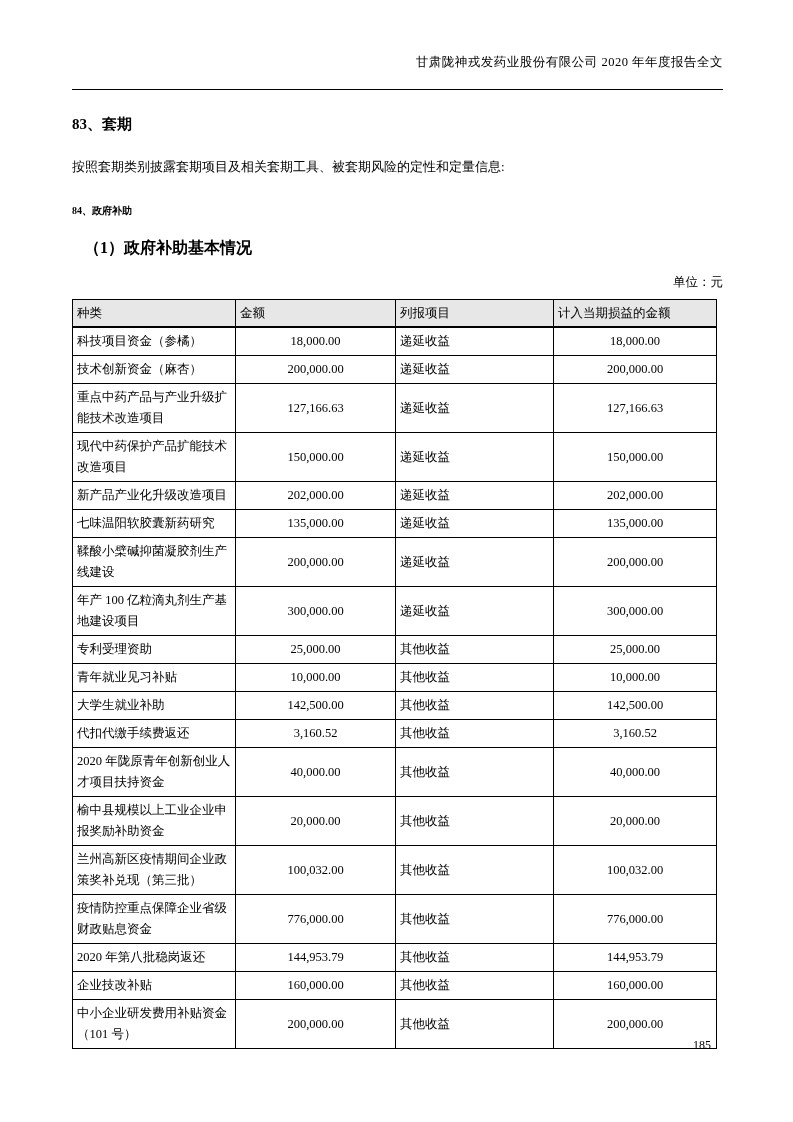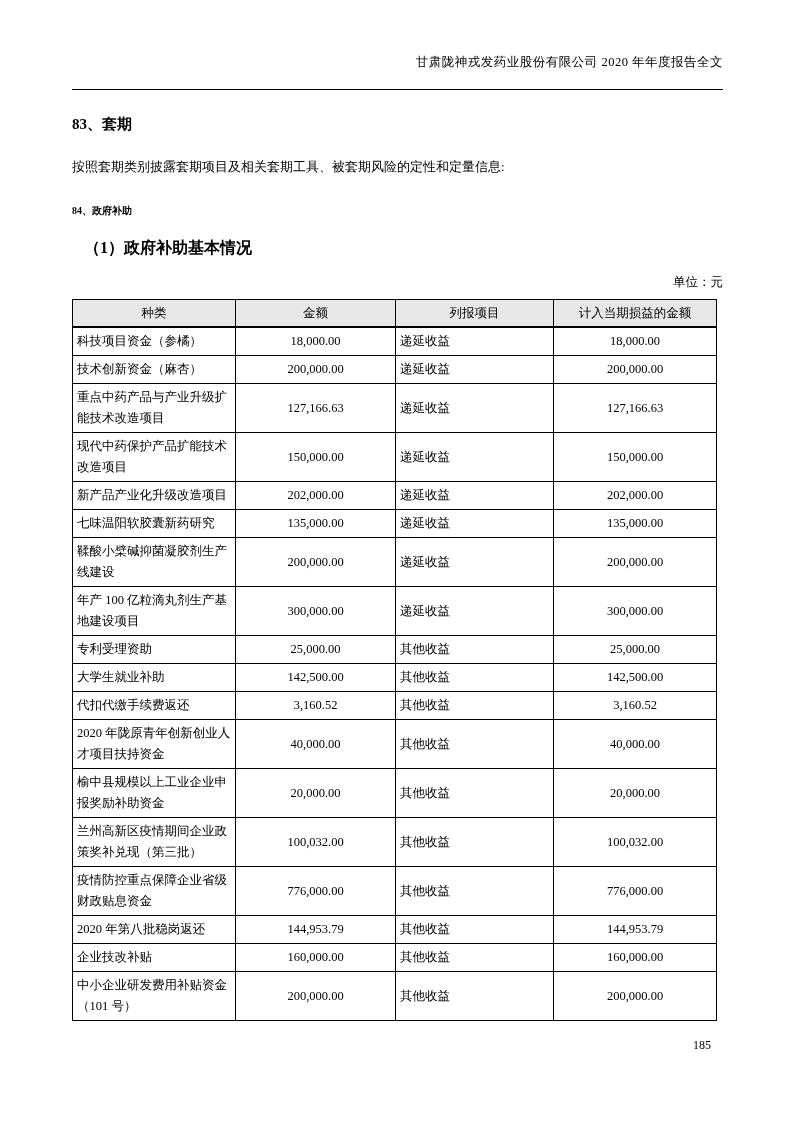--- a/index.html
+++ b/index.html
@@ -63,22 +63,22 @@
     border-collapse: collapse;
     table-layout: fixed;
   }
   table.subsidy th, table.subsidy td {
     border: 1px solid #000;
     font-size: 12.5px;
     font-weight: normal;
     overflow: hidden;
   }
   table.subsidy thead th {
-    text-align: center;
-    padding: 5px 12px;
+    text-align: left;
+    padding: 5px 4px;
     line-height: 16px;
     border-bottom: 2px solid #000;
   }
   table.subsidy td {
     padding: 3px 4px;
     line-height: 21px;
     vertical-align: middle;
   }
   td.c-label { text-align: left; padding-left: 5px; }
   td.c-num   { text-align: center; padding-right: 4px; }
@@ -174,20 +174,26 @@
           <td class="c-item">递延收益</td>
           <td class="c-num">300,000.00</td>
         </tr>
         <tr>
           <td class="c-label">专利受理资助</td>
           <td class="c-num">25,000.00</td>
           <td class="c-item">其他收益</td>
           <td class="c-num">25,000.00</td>
         </tr>
         <tr>
+          <td class="c-label">青年就业见习补贴</td>
+          <td class="c-num">10,000.00</td>
+          <td class="c-item">其他收益</td>
+          <td class="c-num">10,000.00</td>
+        </tr>
+        <tr>
           <td class="c-label">大学生就业补助</td>
           <td class="c-num">142,500.00</td>
           <td class="c-item">其他收益</td>
           <td class="c-num">142,500.00</td>
         </tr>
         <tr>
           <td class="c-label">代扣代缴手续费返还</td>
           <td class="c-num">3,160.52</td>
           <td class="c-item">其他收益</td>
           <td class="c-num">3,160.52</td>

